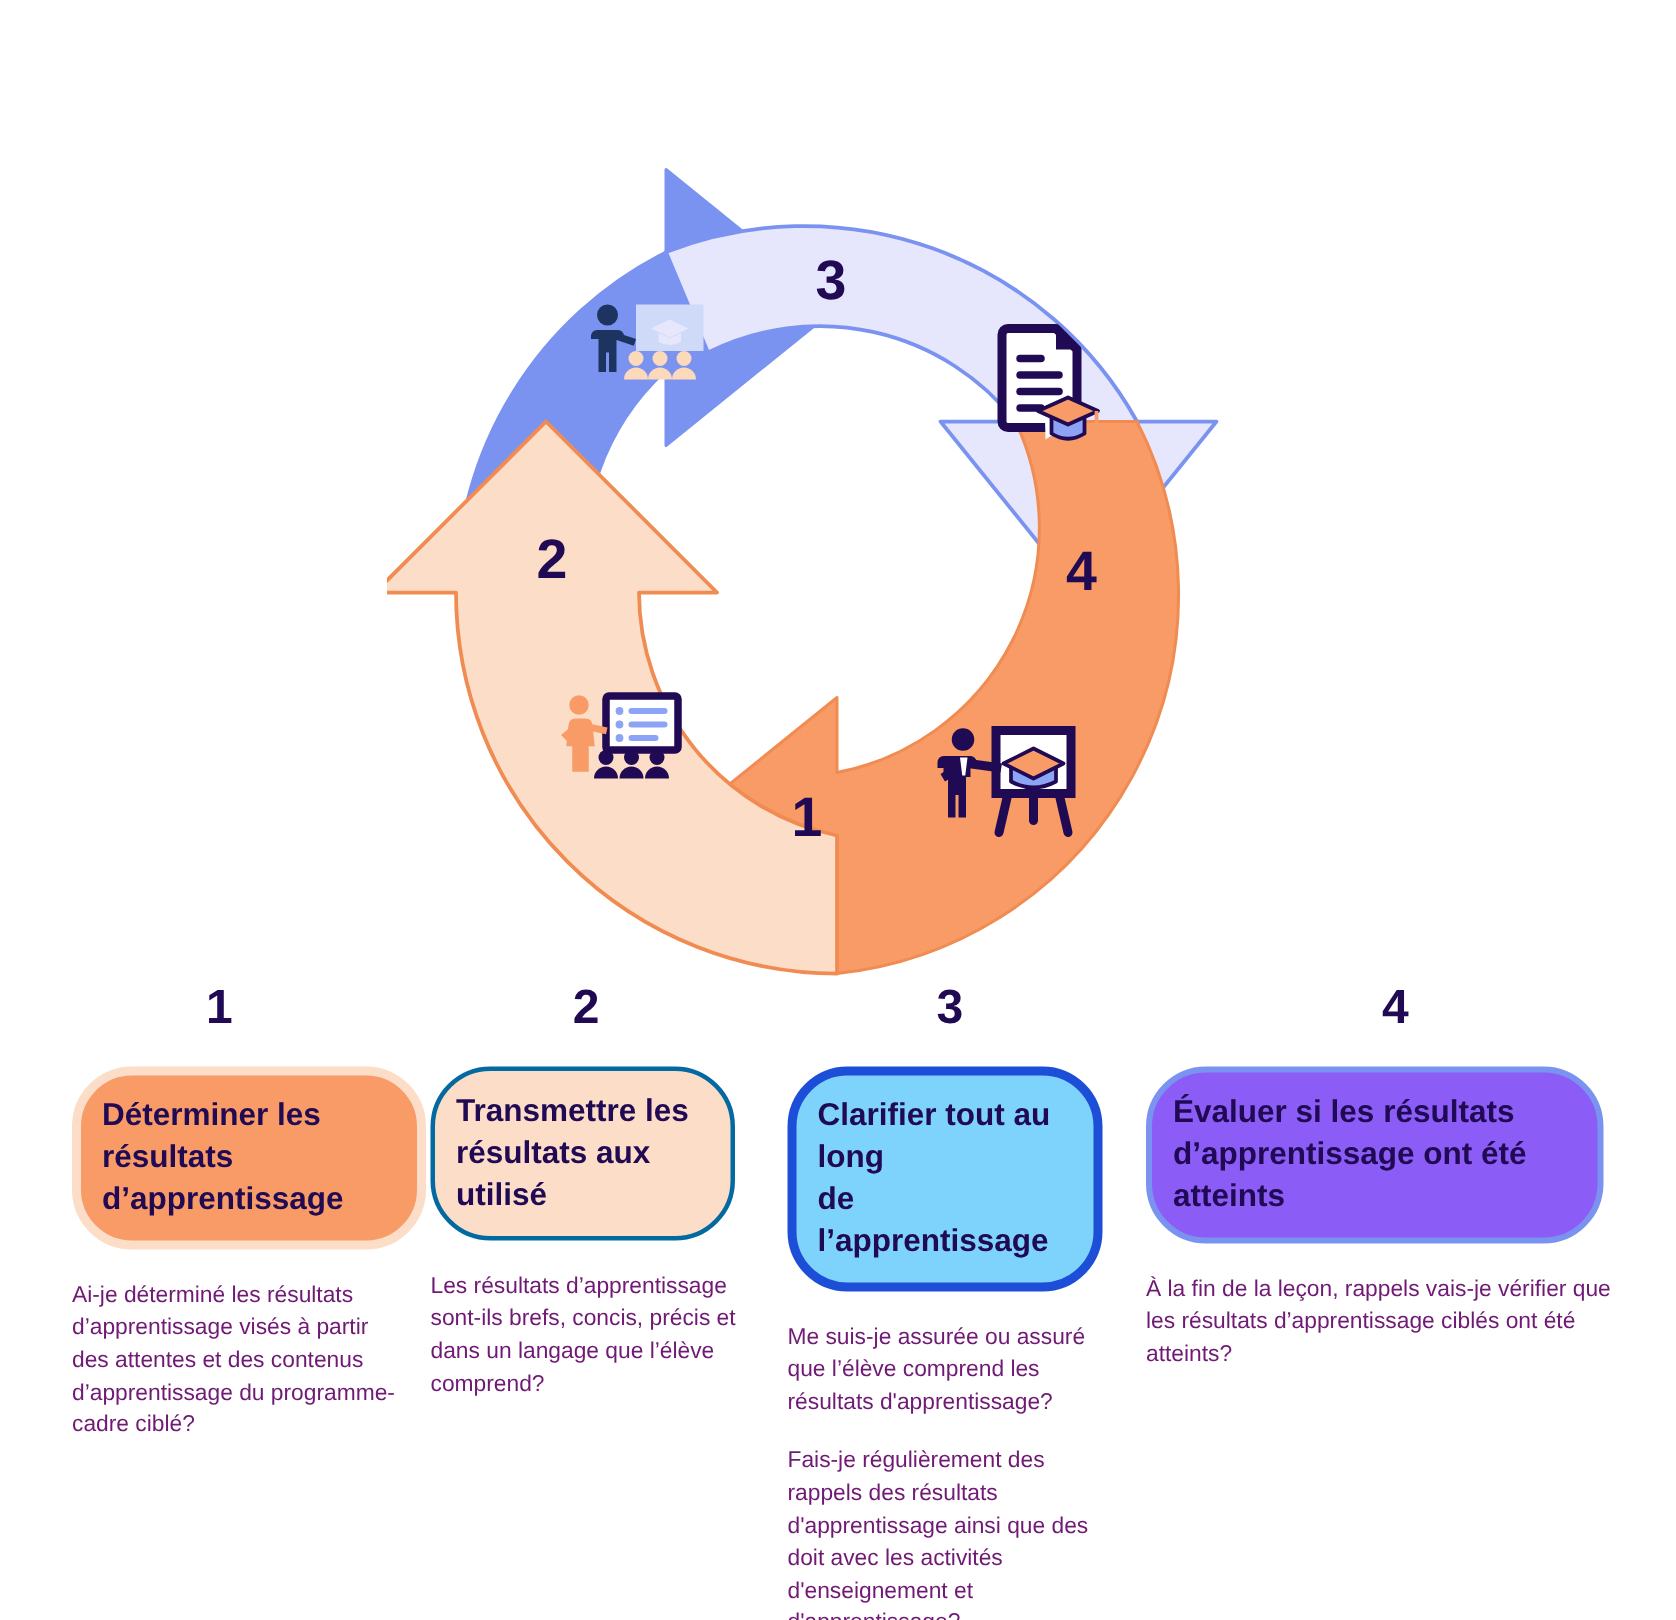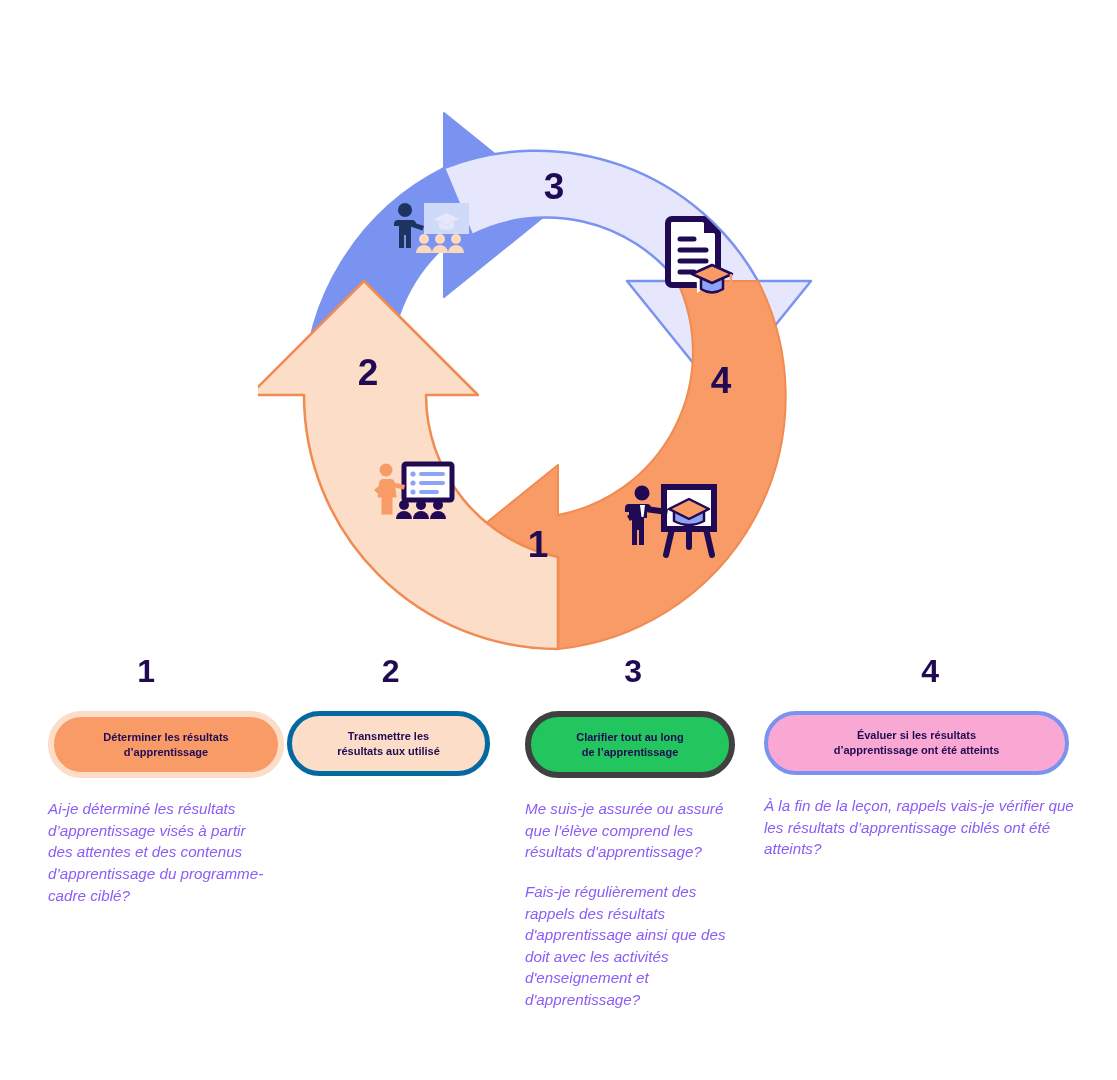--- a/index.html
+++ b/index.html
@@ -65,58 +65,57 @@
     letter-spacing: 0.5px;
   }
   .col-1 .col-number { padding-right: 28px; }
   .col-2 .col-number { padding-right: 14px; }
   .col-3 .col-number { padding-right: 4px; }
   .col-4 .col-number { padding-right: 0px; }
 
   .pill {
     box-sizing: border-box;
     border-radius: 40px;
-    text-align: center;
+    text-align: left;
     font-weight: bold;
-    font-size: 11px;
+    font-size: 21px;
     line-height: 1.33;
     color: #200a53;
     padding: 13px 14px;
     min-height: 64px;
     display: flex;
     align-items: center;
     justify-content: center;
   }
   .pill-1 {
     background: #f89b67;
     border: 6px solid #fbddc8;
     width: 236px;
   }
   .pill-2 {
     background: #fbddc8;
-    border: 5px solid #0369a1;
+    border: 3px solid #0369a1;
     width: 203px;
   }
   .pill-3 {
-    background: #22c55e;
-    border: 6px solid #404040;
+    background: #7dd3fc;
+    border: 6px solid #1d4ed8;
     width: 210px;
   }
   .pill-4 {
-    background: #f9a8d4;
+    background: #8b5cf6;
     border: 4px solid #7b93f0;
     width: 305px;
   }
 
   .col-body {
     margin-top: 20px;
     font-size: 15.2px;
     line-height: 1.42;
-    color: #8b5cf6;
-    font-style: italic;
+    color: #701a75;
   }
   .col-body p {
     margin: 0 0 18px 0;
   }
   .col-body p:last-child { margin-bottom: 0; }
 </style>
 </head>
 <body>
 
 <div class="cycle-wrap">
@@ -266,20 +265,21 @@
 
   <div class="col col-2">
     <div class="col-number">2</div>
     <div class="pill pill-2">
       <span>
         <span>Transmettre les</span><br>
         <span>résultats aux utilisé</span>
       </span>
     </div>
     <div class="col-body">
+      <p>Les résultats d’apprentissage sont-ils brefs, concis, précis et dans un langage que l’élève comprend?</p>
     </div>
   </div>
 
   <div class="col col-3">
     <div class="col-number">3</div>
     <div class="pill pill-3">
       <span>
         <span>Clarifier tout au long</span><br>
         <span>de l’apprentissage</span>
       </span>

